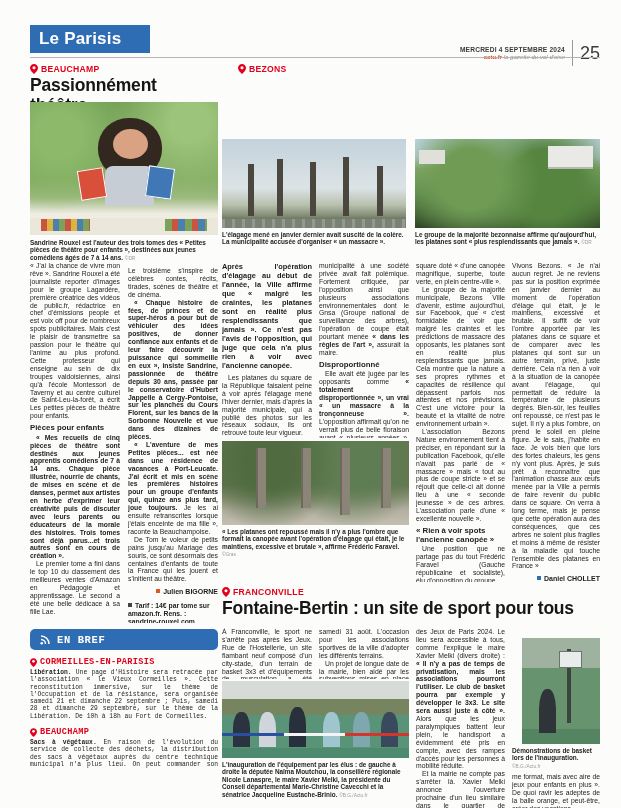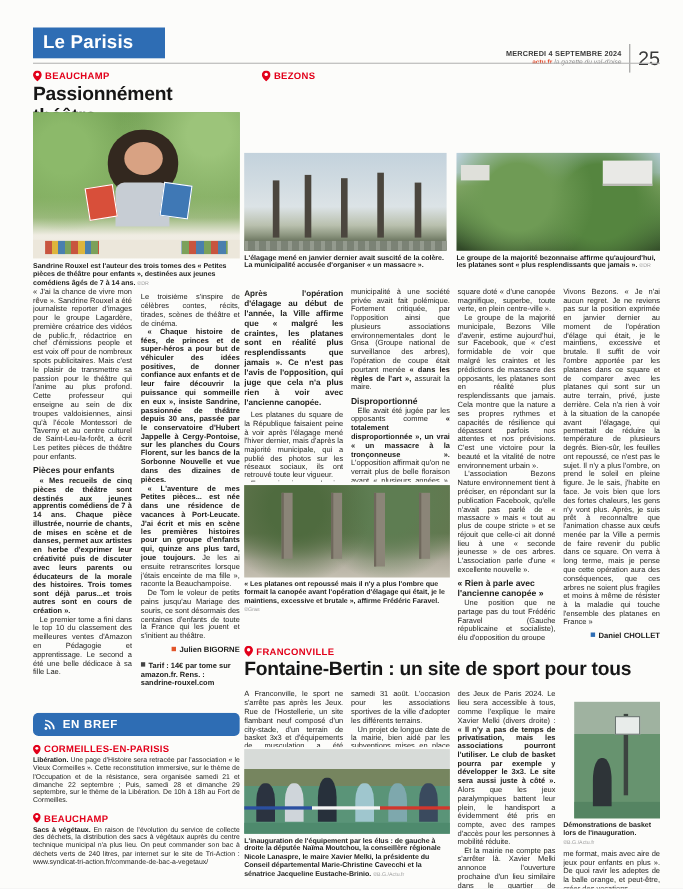--- a/index.html
+++ b/index.html
@@ -88,21 +88,21 @@
   .brief b{font-weight:bold;}
   .brief-loc{margin-top:7px;margin-bottom:2px;}
 
   
   .bea-label{left:30px;top:64px;}
   .bea-headline{left:30px;top:76px;width:188px;}
   .bea-photo{left:30px;top:102px;width:188px;height:133px;}
   .bea-cap{left:30px;top:239px;width:188px;}
   .bea-col1{left:30px;top:262px;width:90px;height:356px;}
   .bea-col2{left:128px;top:267px;width:90px;height:356px;}
-  .enbref{left:30px;top:648px;width:188px;height:139px;overflow:hidden;}
+  .enbref{left:30px;top:629px;width:188px;height:139px;overflow:hidden;font-family:Liberation Mono, monospace;}
 
   .bez-label{left:222px;top:64px;padding-left:16px;}
   .bez-headline{left:222px;top:76px;width:378px;}
   .bez-photo-l{left:222px;top:139px;width:184px;height:89px;}
   .bez-photo-r{left:415px;top:139px;width:185px;height:89px;}
   .bez-cap-l{left:222px;top:231px;width:184px;}
   .bez-cap-r{left:415px;top:231px;width:185px;}
   .bez-col1{left:222px;top:262px;width:90px;height:176px;}
   .bez-col2{left:319px;top:262px;width:90px;height:176px;}
   .bez-photo-m{left:222px;top:441px;width:187px;height:84px;}
@@ -284,21 +284,21 @@
   </div>
   <p class="abs caption bez-cap-m">
     <span>« Les platanes ont repoussé mais il n'y a plus l'ombre que formait la canopée avant l'opération d'élagage qui était, je le maintiens, excessive et brutale », affirme Frédéric Faravel.</span>
     <span class="credit">©Gras</span>
   </p>
 
   <div class="abs colbox bez-col3">
     <p class="body para noindent">square doté « d'une canopée magnifique, superbe, toute verte, en plein centre-ville ».</p>
     <p class="body para">Le groupe de la majorité municipale, Bezons Ville d'avenir, estime aujourd'hui, sur Facebook, que « c'est formidable de voir que malgré les craintes et les prédictions de massacre des opposants, les platanes sont en réalité plus resplendissants que jamais. Cela montre que la nature a ses propres rythmes et capacités de résilience qui dépassent parfois nos attentes et nos prévisions. C'est une victoire pour la beauté et la vitalité de notre environnement urbain ».</p>
     <p class="body para">L'association Bezons Nature environnement tient à préciser, en répondant sur la publication Facebook, qu'elle n'avait pas parlé de « massacre » mais « tout au plus de coupe stricte » et se réjouit que celle-ci ait donné lieu à une « seconde jeunesse » de ces arbres. L'association parle d'une « excellente nouvelle ».</p>
-    <p class="subhead">« Rien à parle avec l'ancienne canopée »</p>
+    <p class="subhead">« Rien à voir spots l'ancienne canopée »</p>
     <p class="body para">Une position que ne partage pas du tout Frédéric Faravel (Gauche républicaine et socialiste), élu d'opposition du groupe</p>
   </div>
   <div class="abs colbox bez-col4">
     <p class="body para noindent">Vivons Bezons. « Je n'ai aucun regret. Je ne reviens pas sur la position exprimée en janvier dernier au moment de l'opération d'élage qui était, je le maintiens, excessive et brutale. Il suffit de voir l'ombre apportée par les platanes dans ce square et de comparer avec les platanes qui sont sur un autre terrain, privé, juste derrière. Cela n'a rien à voir à la situation de la canopée avant l'élagage, qui permettait de réduire la température de plusieurs degrés. Bien-sûr, les feuilles ont repoussé, ce n'est pas le sujet. Il n'y a plus l'ombre, on prend le soleil en pleine figure. Je le sais, j'habite en face. Je vois bien que lors des fortes chaleurs, les gens n'y vont plus. Après, je suis prêt à reconnaître que l'animation chasse aux œufs menée par la Ville a permis de faire revenir du public dans ce square. On verra à long terme, mais je pense que cette opération aura des conséquences, que ces arbres ne soient plus fragiles et moins à même de résister à la maladie qui touche l'ensemble des platanes en France »</p>
     <p class="byline"><span class="sq sq-blue"></span><span>Daniel CHOLLET</span></p>
   </div>
 
   <div class="abs loc fra-label">
     <svg width="8" height="10" viewBox="0 0 24 30">
         <path fill="#e2001a" d="M12 0C5.4 0 0 5.4 0 12c0 8.4 12 18 12 18s12-9.6 12-18C24 5.4 18.6 0 12 0z"></path>

